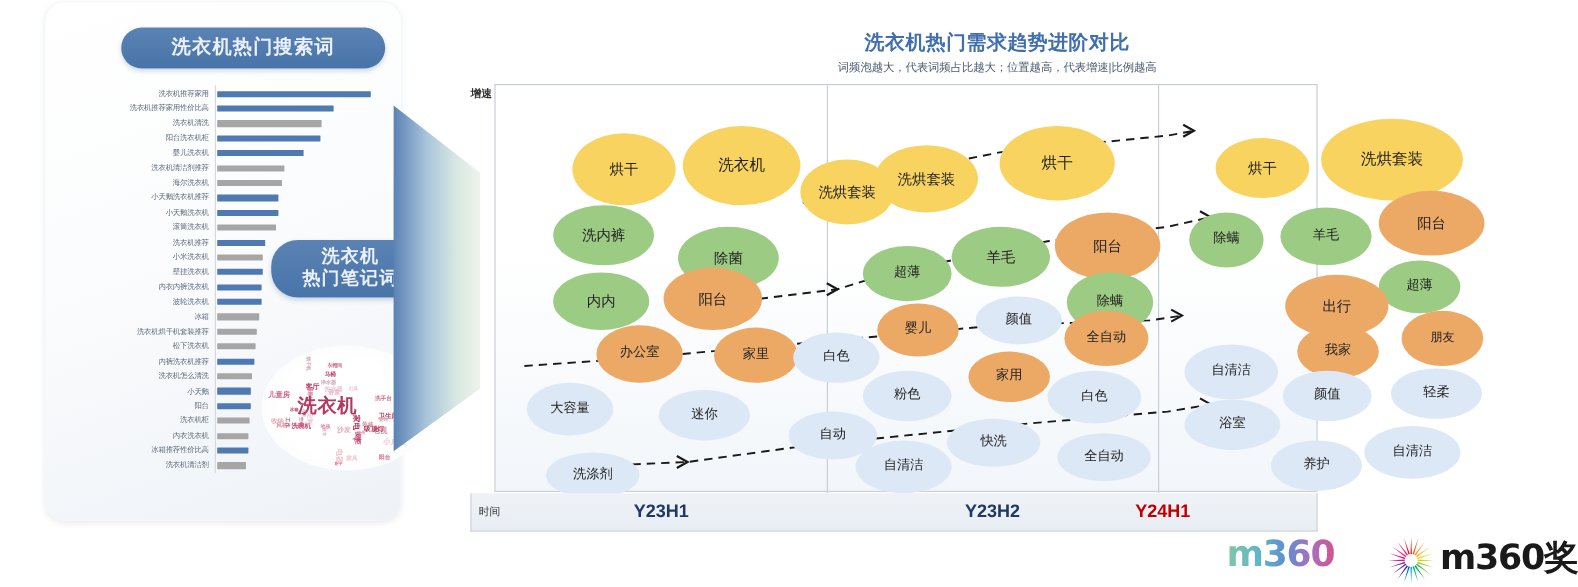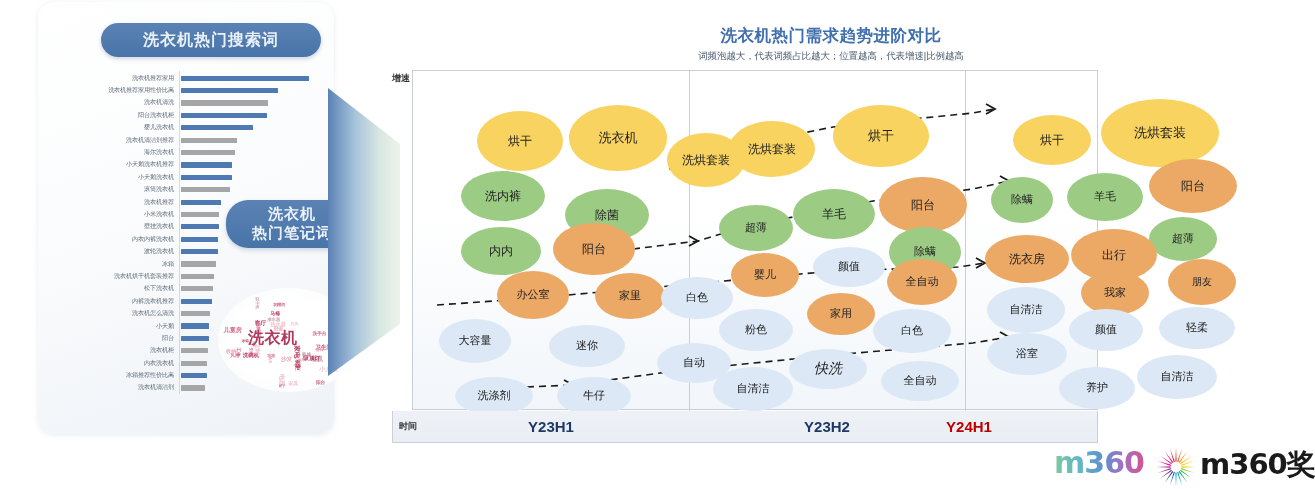--- a/index.html
+++ b/index.html
@@ -45,37 +45,37 @@
   #plot-wrap{position:absolute;left:392px;top:70px;width:706px;height:374px;}
   #plot-area{position:absolute;left:20px;top:0;width:686px;height:340px;
     background:linear-gradient(180deg,#ffffff 0%,#ffffff 42%,#f2f6fa 100%);
     border:1px solid #c9cfd6;box-sizing:border-box;}
   .col-div{position:absolute;top:0;width:1px;height:340px;background:#c9cfd6;}
   #axis-y-label{position:absolute;left:0;top:4px;width:18px;font-size:9px;
     color:#333;font-weight:bold;line-height:1.1;text-align:center;font-family:Liberation Serif, serif;}
   #axis-x-row{position:absolute;left:0;top:341px;width:706px;height:32px;
     background:linear-gradient(180deg,#eef2f7 0%,#e9eef4 100%);border:1px solid #c9cfd6;
     border-top:none;box-sizing:border-box;}
-  #axis-x-label{position:absolute;left:6px;top:9px;font-size:9px;color:#333;font-weight:bold;}
+  #axis-x-label{position:absolute;left:6px;top:9px;font-size:9px;color:#333;font-weight:normal;}
   .period{position:absolute;top:7px;font-size:15px;font-weight:bold;color:#1f3864;text-align:center;}
 
   
   .bubble{position:absolute;border-radius:50%;display:flex;align-items:center;
     justify-content:center;text-align:center;font-size:11px;color:#222;
     line-height:1.08;box-sizing:border-box;}
   .c-yellow{background:#f8d35f;}
   .c-green {background:#9ccb84;}
   .c-orange{background:#eca965;}
   .c-blue  {background:#dce8f5;}
 
   
   #logo-a{position:absolute;left:1022px;top:448px;font-size:30px;font-weight:bold;
     letter-spacing:-1px;line-height:1;font-family:"DejaVu Sans",sans-serif;
     background:linear-gradient(90deg,#7fc9a0 0%,#62b7c6 28%,#5f8fd0 55%,#a86fc0 78%,#d2538f 100%);
-    -webkit-background-clip:text;background-clip:text;color:transparent;margin-left:32px;}
+    -webkit-background-clip:text;background-clip:text;color:transparent;}
   #logo-b-mark{position:absolute;left:1155px;top:446px;width:42px;height:42px;}
   #logo-b-text{position:absolute;left:1200px;top:450px;font-size:29px;font-weight:bold;
     letter-spacing:-1px;line-height:1;color:#1a1a1a;font-family:"DejaVu Sans",sans-serif;}
 </style>
 </head>
 <body>
 
 <div id="left-card">
   <div class="pill" id="pill-search">洗衣机热门搜索词</div>
 
@@ -332,43 +332,41 @@
       <div class="bubble c-green" style="left: 152px; top: 118px; width: 84px; height: 52px; font-size: 12px;">除菌</div>
       <div class="bubble c-green" style="left: 48px; top: 156px; width: 80px; height: 48px; font-size: 12px;">内内</div>
       <div class="bubble c-orange" style="left: 140px; top: 152px; width: 82px; height: 52px; font-size: 12px;">阳台</div>
       <div class="bubble c-orange" style="left: 84px; top: 200px; width: 72px; height: 48px; font-size: 11px;">办公室</div>
       <div class="bubble c-orange" style="left: 182px; top: 202px; width: 70px; height: 46px; font-size: 11px;">家里</div>
       <div class="bubble c-blue" style="left: 248px; top: 206px; width: 72px; height: 42px; font-size: 11px;">白色</div>
       <div class="bubble c-blue" style="left: 26px; top: 248px; width: 72px; height: 44px; font-size: 11px;">大容量</div>
       <div class="bubble c-blue" style="left: 136px; top: 254px; width: 76px; height: 42px; font-size: 11px;">迷你</div>
       <div class="bubble c-blue" style="left: 244px; top: 272px; width: 74px; height: 40px; font-size: 11px;">自动</div>
       <div class="bubble c-blue" style="left: 42px; top: 306px; width: 78px; height: 38px; font-size: 11px;">洗涤剂</div>
-      <div class="bubble c-blue" style="left: 144px; top: 306px; width: 74px; height: 38px; font-size: 11px;">牛仔</div>
       <div class="bubble c-yellow" style="left: 316px; top: 50px; width: 86px; height: 56px; font-size: 12px;">洗烘套装</div>
       <div class="bubble c-yellow" style="left: 420px; top: 34px; width: 96px; height: 62px; font-size: 13px;">烘干</div>
       <div class="bubble c-green" style="left: 306px; top: 134px; width: 74px; height: 46px; font-size: 11px;">超薄</div>
       <div class="bubble c-green" style="left: 380px; top: 118px; width: 82px; height: 50px; font-size: 12px;">羊毛</div>
       <div class="bubble c-orange" style="left: 466px; top: 106px; width: 88px; height: 56px; font-size: 12px;">阳台</div>
       <div class="bubble c-green" style="left: 476px; top: 156px; width: 72px; height: 50px; font-size: 11px;">除螨</div>
       <div class="bubble c-orange" style="left: 318px; top: 182px; width: 68px; height: 44px; font-size: 11px;">婴儿</div>
       <div class="bubble c-blue" style="left: 400px; top: 176px; width: 72px; height: 40px; font-size: 11px;">颜值</div>
       <div class="bubble c-orange" style="left: 474px; top: 188px; width: 70px; height: 46px; font-size: 11px;">全自动</div>
       <div class="bubble c-orange" style="left: 394px; top: 222px; width: 68px; height: 42px; font-size: 11px;">家用</div>
       <div class="bubble c-blue" style="left: 306px; top: 238px; width: 74px; height: 42px; font-size: 11px;">粉色</div>
       <div class="bubble c-blue" style="left: 460px; top: 238px; width: 78px; height: 44px; font-size: 11px;">白色</div>
-      <div class="bubble c-blue" style="left: 376px; top: 278px; width: 78px; height: 40px; font-size: 14px; font-style: italic;">快洗</div>
+      <div class="bubble c-blue" style="left: 376px; top: 278px; width: 78px; height: 40px; font-size: 11px;">快洗</div>
       <div class="bubble c-blue" style="left: 468px; top: 290px; width: 78px; height: 40px; font-size: 11px;">全自动</div>
       <div class="bubble c-blue" style="left: 300px; top: 296px; width: 80px; height: 44px; font-size: 11px;">自清洁</div>
       <div class="bubble c-yellow" style="left: 600px; top: 44px; width: 78px; height: 50px; font-size: 12px;">烘干</div>
       <div class="bubble c-yellow" style="left: 688px; top: 28px; width: 118px; height: 68px; font-size: 13px;">洗烘套装</div>
       <div class="bubble c-green" style="left: 578px; top: 106px; width: 62px; height: 46px; font-size: 11px;">除螨</div>
       <div class="bubble c-green" style="left: 654px; top: 102px; width: 76px; height: 48px; font-size: 11px;">羊毛</div>
       <div class="bubble c-orange" style="left: 736px; top: 88px; width: 88px; height: 54px; font-size: 12px;">阳台</div>
       <div class="bubble c-green" style="left: 736px; top: 146px; width: 68px; height: 44px; font-size: 11px;">超薄</div>
-      <div class="bubble c-orange" style="left: 572px; top: 164px; width: 84px; height: 48px; font-size: 12px;">洗衣房</div>
       <div class="bubble c-orange" style="left: 658px; top: 158px; width: 86px; height: 52px; font-size: 12px;">出行</div>
       <div class="bubble c-orange" style="left: 668px; top: 200px; width: 68px; height: 44px; font-size: 11px;">我家</div>
       <div class="bubble c-orange" style="left: 755px; top: 188px; width: 68px; height: 46px; font-size: 10px;">朋友</div>
       <div class="bubble c-blue" style="left: 574px; top: 216px; width: 78px; height: 46px; font-size: 11px;">自清洁</div>
       <div class="bubble c-blue" style="left: 656px; top: 238px; width: 74px; height: 42px; font-size: 11px;">颜值</div>
       <div class="bubble c-blue" style="left: 746px; top: 236px; width: 76px; height: 42px; font-size: 11px;">轻柔</div>
       <div class="bubble c-blue" style="left: 574px; top: 262px; width: 80px; height: 42px; font-size: 11px;">浴室</div>
       <div class="bubble c-blue" style="left: 724px; top: 284px; width: 80px; height: 44px; font-size: 11px;">自清洁</div>
       <div class="bubble c-blue" style="left: 646px; top: 296px; width: 76px; height: 42px; font-size: 11px;">养护</div>
     </div>

